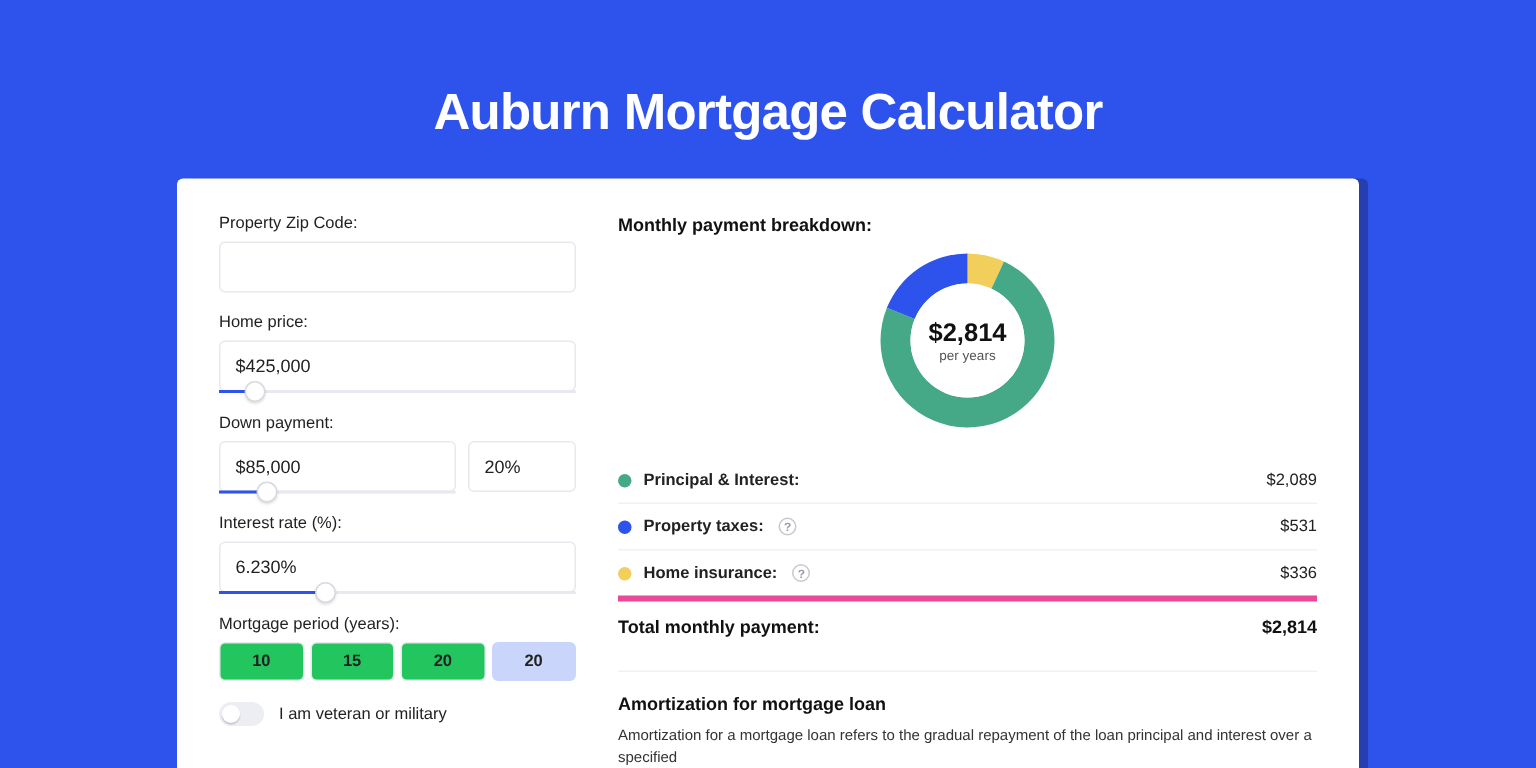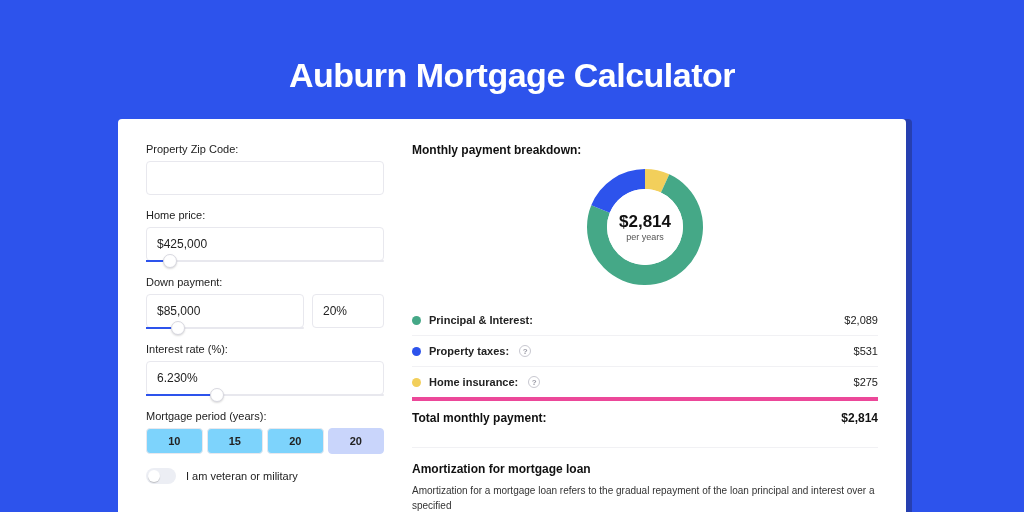--- a/index.html
+++ b/index.html
@@ -50,21 +50,21 @@
     box-shadow: 0 1px 2px rgba(0,0,0,0.15);
     transform: translateX(-50%);
   }
   .row { display: flex; gap: 8px; }
   .row .input.small { width: 72px; flex: 0 0 72px; }
   .row .input.grow { flex: 1; }
 
   .periods { display: flex; gap: 4px; }
   .period-btn {
     flex: 1; height: 26px; font-size: 11px; font-weight: 600;
-    border: 1px solid #e8e8ee; background: #7dd3fc; color: #222;
+    border: 1px solid #e8e8ee; background: #22c55e; color: #222;
     border-radius: 4px; cursor: pointer;
   }
   .period-btn.active { background: #c9d5fb; border-color: #c9d5fb; }
 
   .toggle-row { display: flex; align-items: center; gap: 10px; margin-top: 14px; }
   .toggle {
     width: 30px; height: 16px; background: #eceef4; border-radius: 999px;
     position: relative; cursor: pointer;
   }
   .toggle-knob {
@@ -206,21 +206,21 @@
               <span class="help">?</span>
             </div>
             <span class="legend-val">$531</span>
           </div>
           <div class="legend-row">
             <div class="legend-left">
               <span class="dot" style="background: rgb(242, 207, 91);"></span>
               <span>Home insurance:</span>
               <span class="help">?</span>
             </div>
-            <span class="legend-val">$275</span>
+            <span class="legend-val">$336</span>
           </div>
         </div>
 
       <div class="total-row">
         <span>Total monthly payment:</span>
         <span>$2,814</span>
       </div>
 
       <div class="amort">
         <div class="amort-title">Amortization for mortgage loan</div>

